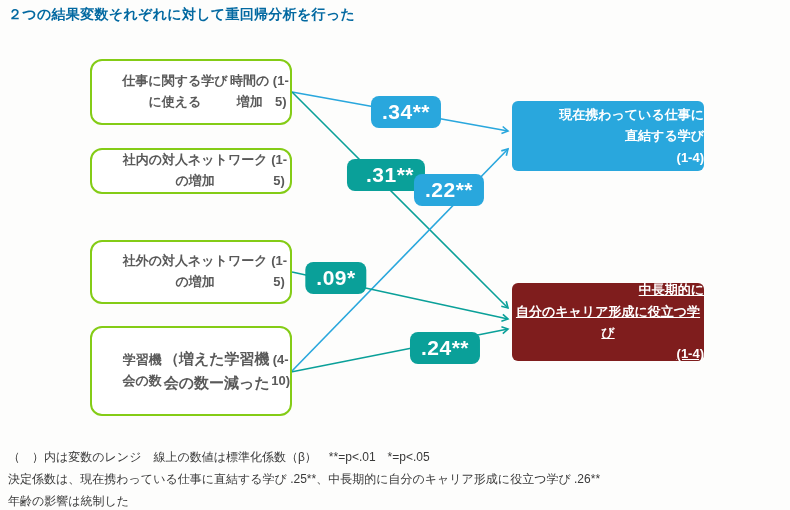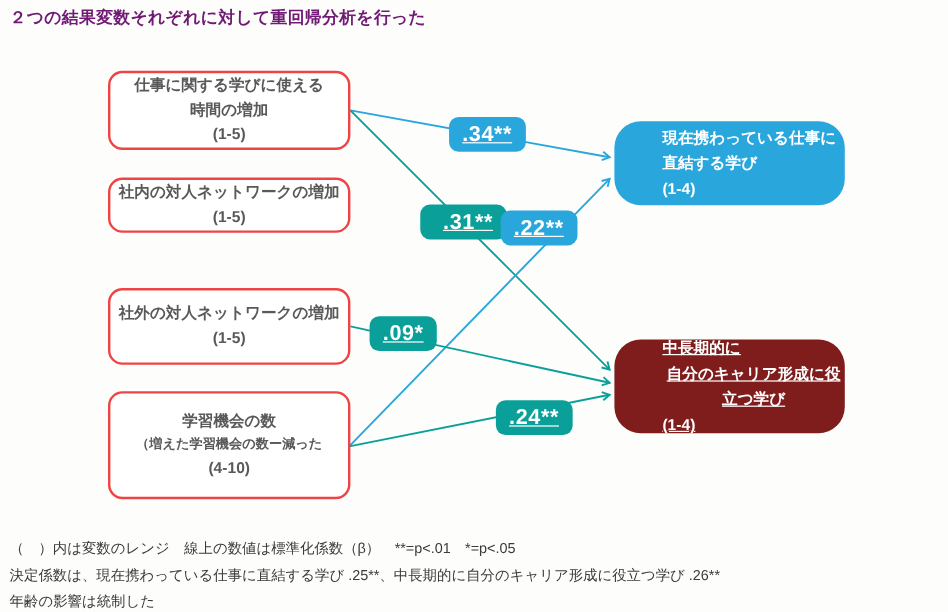--- a/index.html
+++ b/index.html
@@ -9,74 +9,73 @@
     width: 790px; height: 510px;
   }
   .canvas {
     position: relative;
     width: 790px; height: 510px;
     background: #fdfdfc;
     overflow: hidden;
   }
   .title {
     position: absolute; left: 8px; top: 6px;
-    font-size: 14px; font-weight: 700; color: #701a75;
+    font-size: 14px; font-weight: 700; color: #0369a1;
     letter-spacing: 0.3px;
   }
   svg.arrows { position: absolute; left: 0; top: 0; width: 790px; height: 510px; z-index: 1; }
 
   .pbox {
     position: absolute; z-index: 2;
     background: #ffffff;
-    border: 2px solid #ef4444;
+    border: 2px solid #84cc16;
     border-radius: 12px;
-    display: flex; flex-direction: column;
+    display: flex; 
     align-items: center; justify-content: center;
     color: #595959; font-size: 13px; font-weight: 700;
-    line-height: 1.6; text-align: center;
+    line-height: 1.6; text-align: center; padding-left: 30px;
   }
-  .pbox .sub { font-size: 11px; }
+  .pbox .sub { font-size: 15px; }
   .obox {
     position: absolute; z-index: 2;
-    border-radius: 22px;
+    border-radius: 6px;
     display: flex; flex-direction: column;
-    align-items: flex-start; justify-content: center;
+    align-items: flex-end; justify-content: center;
     color: #ffffff; font-size: 13px; font-weight: 700;
-    line-height: 1.65; text-align: center; padding-left: 40px;
+    line-height: 1.65; text-align: center;
   }
   .obox.blue { background: #29a7dd; }
   .obox.teal { background: #7f1d1d; text-decoration: underline; }
 
   .coef {
     position: absolute; z-index: 3;
     transform: translate(-50%, -50%);
-    color: #ffffff; font-weight: 700; font-size: 18px;
+    color: #ffffff; font-weight: 700; font-size: 21px;
     padding: 4px 11px; border-radius: 8px;
     letter-spacing: 0.5px;
     white-space: nowrap;
-    text-decoration: underline;
   }
   .coef.blue { background: #29a7dd; }
   .coef.teal { background: #0aa099; }
 
   .footnotes {
     position: absolute; left: 8px; top: 446px; z-index: 2;
     font-size: 12px; color: #3a3a3a; line-height: 22px;
   }
 
   
   #box-time        { left: 90px;  top: 59px;  width: 202px; height: 66px; }
   #box-internal    { left: 90px;  top: 148px; width: 202px; height: 46px; }
   #box-external    { left: 90px;  top: 240px; width: 202px; height: 64px; }
   #box-learning    { left: 90px;  top: 326px; width: 202px; height: 90px; }
   #box-currentjob  { left: 512px; top: 101px; width: 192px; height: 70px; }
   #box-career      { left: 512px; top: 283px; width: 192px; height: 78px; }
 
   #coef-0 { left: 406px; top: 112px; }
-  #coef-1 { left: 386px; top: 185px; padding-left: 19px; }
+  #coef-1 { left: 386px; top: 175px; padding-left: 19px; }
   #coef-2 { left: 449px; top: 190px; }
   #coef-3 { left: 336px; top: 278px; }
   #coef-4 { left: 400px; top: 348px; margin-left: 45px; }
 </style>
 </head>
 <body>
 
 <div class="canvas">
 
   <div class="title">２つの結果変数それぞれに対して重回帰分析を行った</div>

